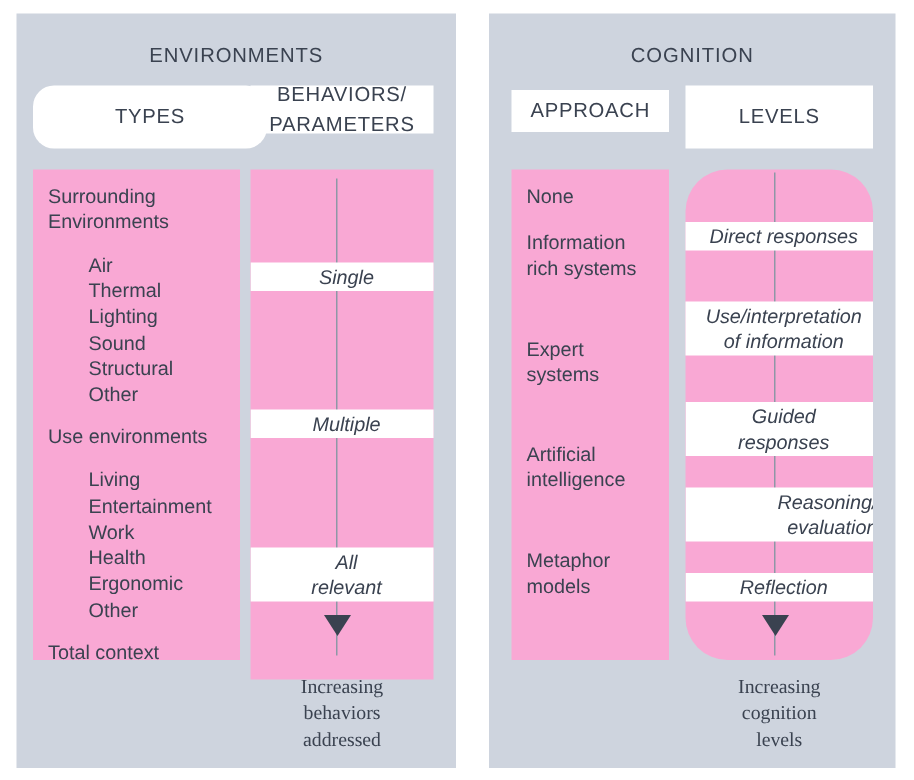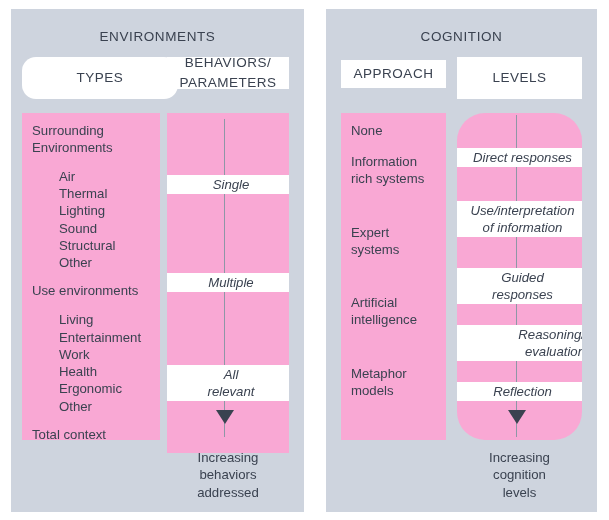--- a/index.html
+++ b/index.html
@@ -122,20 +122,21 @@
   }
 
   
   .caption {
     position: absolute;
     text-align: center;
     font-size: 13.2px;
     line-height: 1.32;
     color: #3a4250;
     white-space: pre-line;
+    font-family: Liberation Serif, serif;
   }
 </style>
 </head>
 <body>
 
 <div class="canvas">
 
   <div class="panel" id="panel-environments">
     <div class="panel-title">ENVIRONMENTS</div>
   </div>

